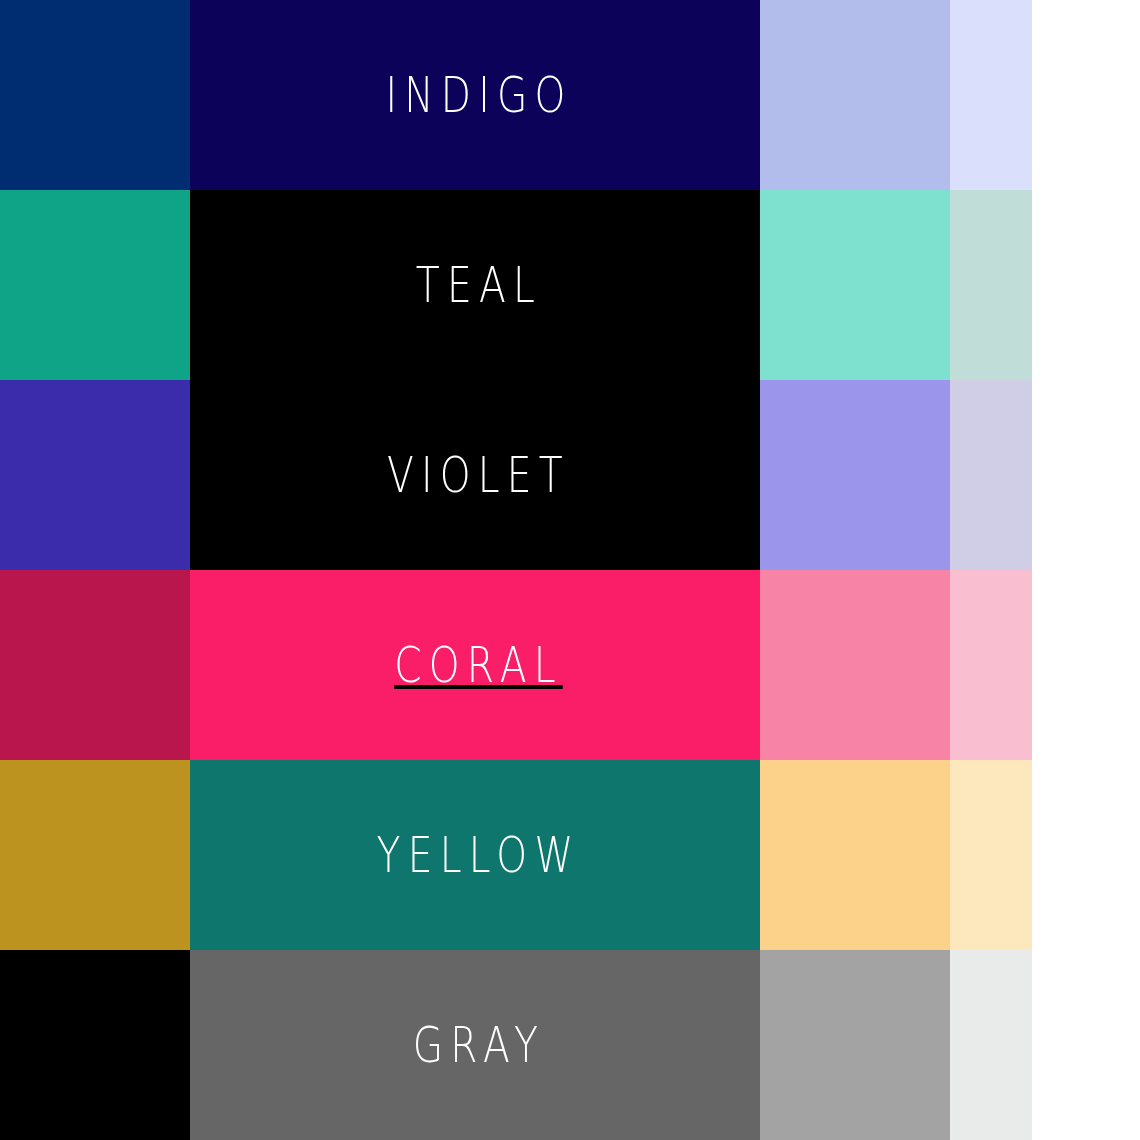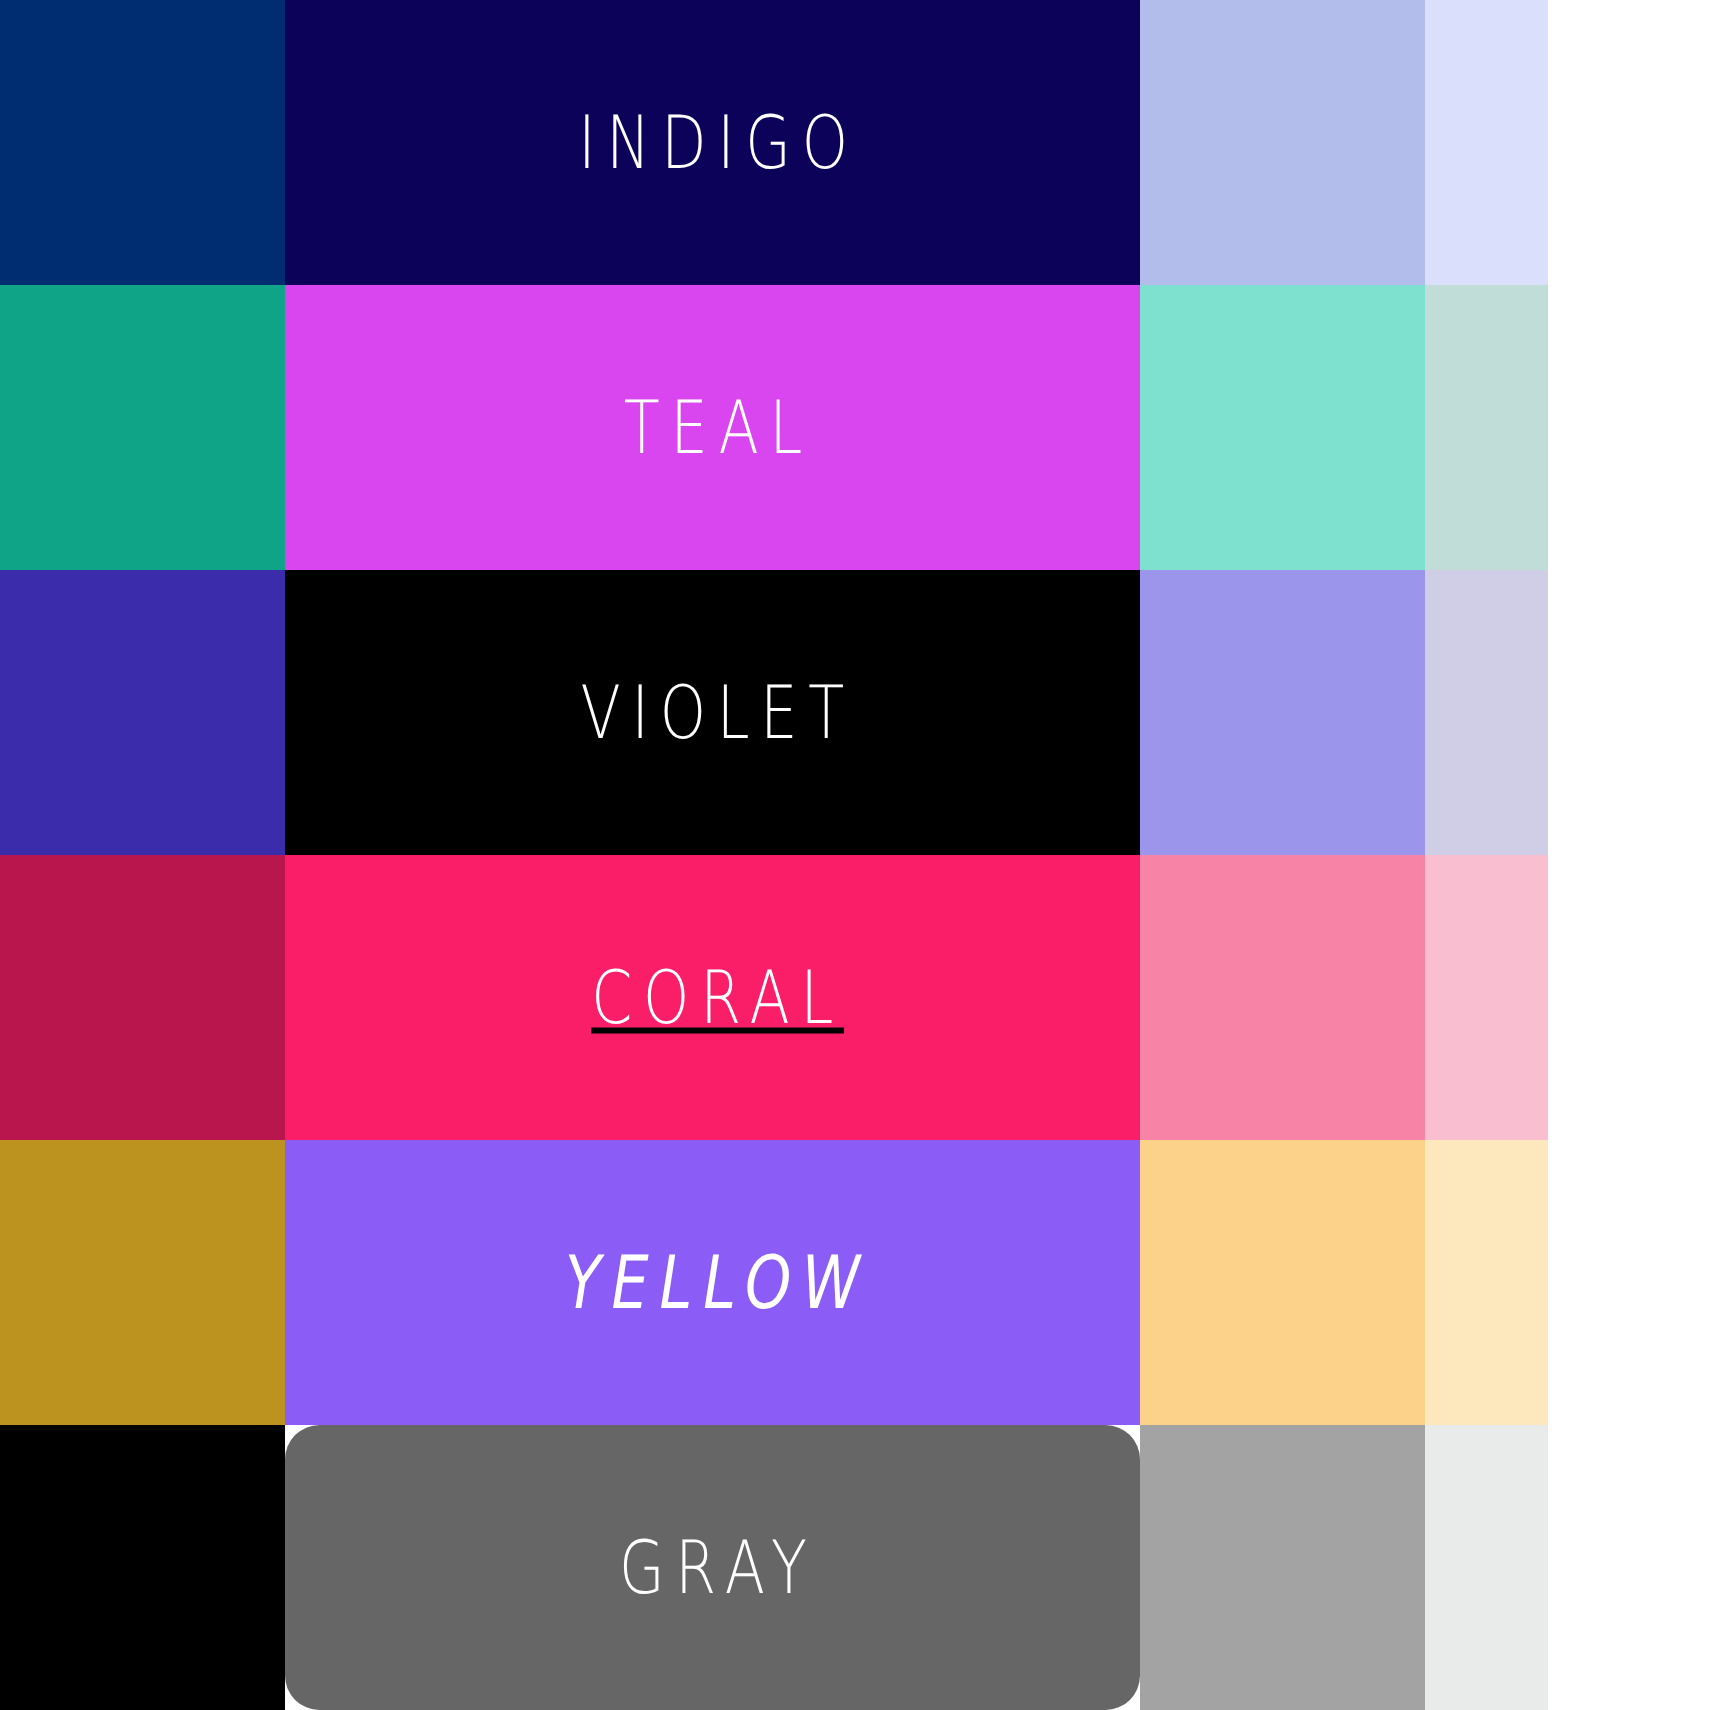--- a/index.html
+++ b/index.html
@@ -65,21 +65,21 @@
     <div class="swatch swatch-shade" style="background-color: rgb(0, 45, 114);"></div>
     <div class="swatch swatch-main" style="background-color: rgb(13, 2, 89);">
       <span class="swatch-label" style="color: rgb(255, 255, 255);">INDIGO</span>
     </div>
     <div class="swatch swatch-tint" style="background-color: rgb(179, 189, 236);"></div>
     <div class="swatch swatch-pale" style="background-color: rgb(218, 224, 251);"></div>
   </div>
 
   <div class="palette-row">
     <div class="swatch swatch-shade" style="background-color: rgb(15, 164, 136);"></div>
-    <div class="swatch swatch-main" style="background-color: #d946ef;">
+    <div class="swatch swatch-main" style="background-color: #000000;">
       <span class="swatch-label" style="color: rgb(255, 255, 255);">TEAL</span>
     </div>
     <div class="swatch swatch-tint" style="background-color: rgb(126, 224, 206);"></div>
     <div class="swatch swatch-pale" style="background-color: rgb(193, 221, 215);"></div>
   </div>
 
   <div class="palette-row">
     <div class="swatch swatch-shade" style="background-color: rgb(59, 44, 172);"></div>
     <div class="swatch swatch-main" style="background-color: #000000;">
       <span class="swatch-label" style="color: rgb(255, 255, 255);">VIOLET</span>
@@ -92,29 +92,29 @@
     <div class="swatch swatch-shade" style="background-color: rgb(184, 22, 76);"></div>
     <div class="swatch swatch-main" style="background-color: rgb(250, 29, 104); text-decoration: underline;">
       <span class="swatch-label" style="color: rgb(255, 255, 255);">CORAL</span>
     </div>
     <div class="swatch swatch-tint" style="background-color: rgb(247, 131, 166);"></div>
     <div class="swatch swatch-pale" style="background-color: rgb(249, 190, 208);"></div>
   </div>
 
   <div class="palette-row">
     <div class="swatch swatch-shade" style="background-color: rgb(189, 147, 32);"></div>
-    <div class="swatch swatch-main" style="background-color: #8b5cf6; font-style: italic;">
+    <div class="swatch swatch-main" style="background-color: #0f766e;">
       <span class="swatch-label" style="color: rgb(255, 255, 255);">YELLOW</span>
     </div>
     <div class="swatch swatch-tint" style="background-color: rgb(252, 209, 137);"></div>
     <div class="swatch swatch-pale" style="background-color: rgb(253, 231, 189);"></div>
   </div>
 
   <div class="palette-row">
     <div class="swatch swatch-shade" style="background-color: rgb(0, 0, 0);"></div>
-    <div class="swatch swatch-main" style="background-color: rgb(102, 102, 102); border-radius: 23px;">
+    <div class="swatch swatch-main" style="background-color: rgb(102, 102, 102);">
       <span class="swatch-label" style="color: rgb(255, 255, 255);">GRAY</span>
     </div>
     <div class="swatch swatch-tint" style="background-color: rgb(163, 163, 163);"></div>
     <div class="swatch swatch-pale" style="background-color: rgb(233, 234, 234);"></div>
   </div>
 
 </div>
 
 </body></html>

